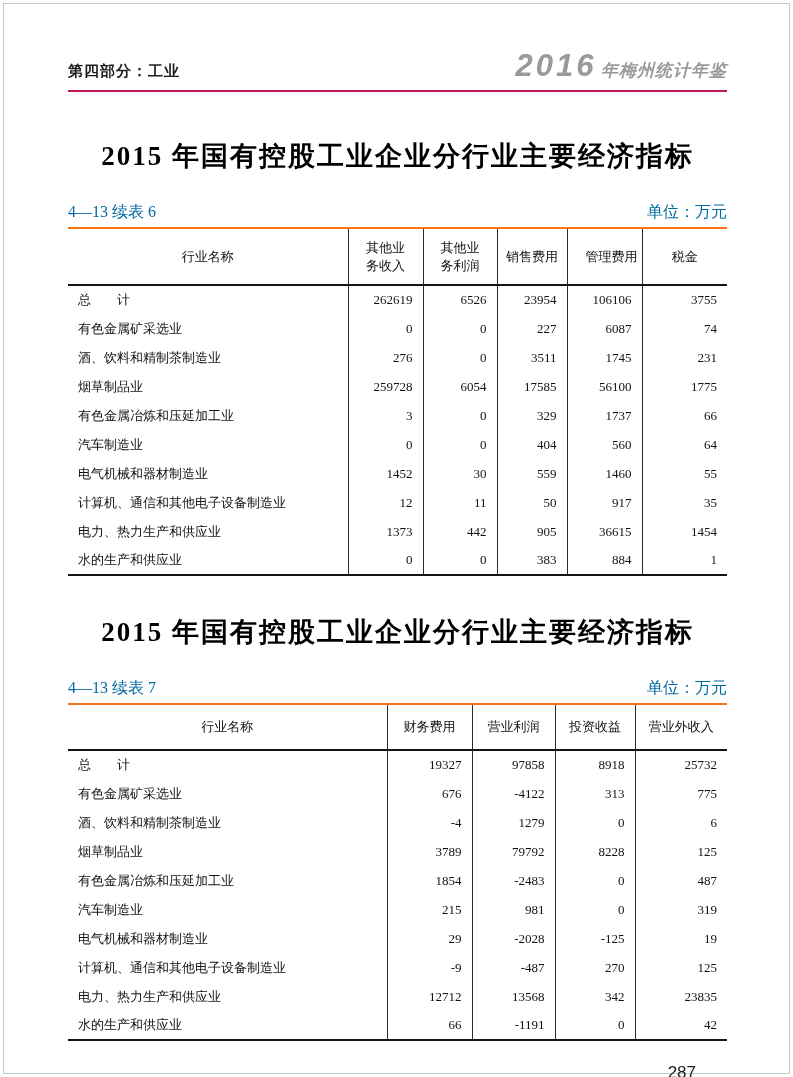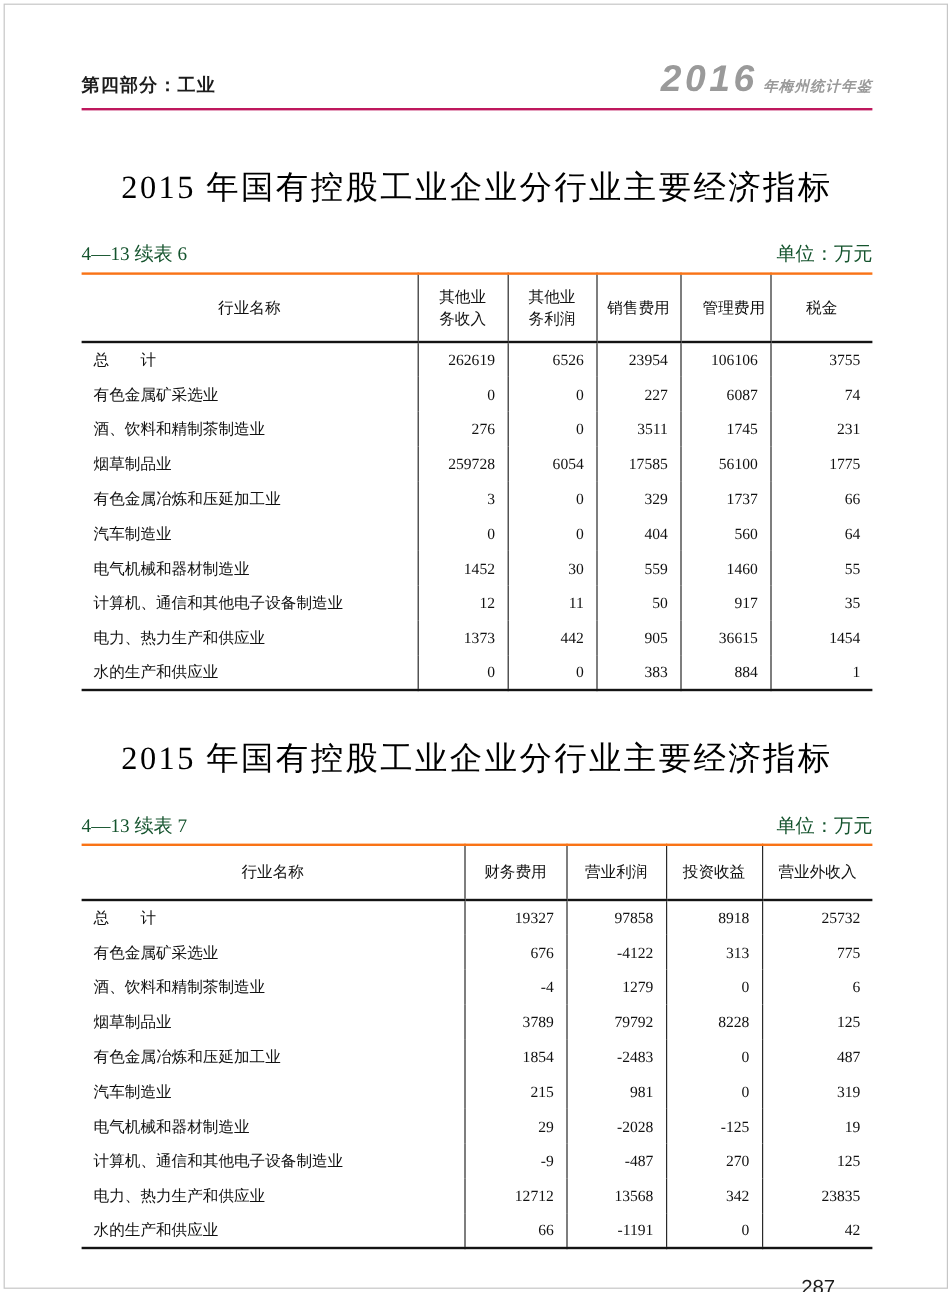--- a/index.html
+++ b/index.html
@@ -32,31 +32,31 @@
     font-family:"Liberation Sans","DejaVu Sans",sans-serif;
     font-weight:bold;font-size:15px;color:#1c1c1c;
     letter-spacing:1px;
   }
   .yearbook-logo{
     color:#9a9a9a;font-style:italic;font-weight:bold;
     font-family:"Liberation Sans","DejaVu Sans",sans-serif;
     white-space:nowrap;
   }
   .yearbook-year{font-size:31px;letter-spacing:3px;}
-  .yearbook-suffix{font-size:12px;letter-spacing:1px;}
+  .yearbook-suffix{font-size:17px;letter-spacing:1px;}
   
   .table-title{
-    text-align:center;font-weight:normal;font-size:27px;
+    text-align:center;font-weight:bold;font-size:27px;
     letter-spacing:2px;margin:16px;color:#000;
   }
   .title-1{margin-top:46px;}
   .title-2{margin-top:38px;}
   .table-meta{
     display:flex;justify-content:space-between;align-items:baseline;
-    font-size:16px;margin-top:28px;margin-bottom:4px;color:#14532d;
+    font-size:16px;margin-top:28px;margin-bottom:4px;color:#0369a1;
   }
   
   table.data-table{
     width:100%;table-layout:fixed;border-collapse:collapse;
     border-top:2px solid #f97316;border-bottom:2px solid #141414;
     font-size:13px;
   }
   table.data-table th{
     font-weight:normal;text-align:center;vertical-align:middle;
     border-bottom:2px solid #141414;

